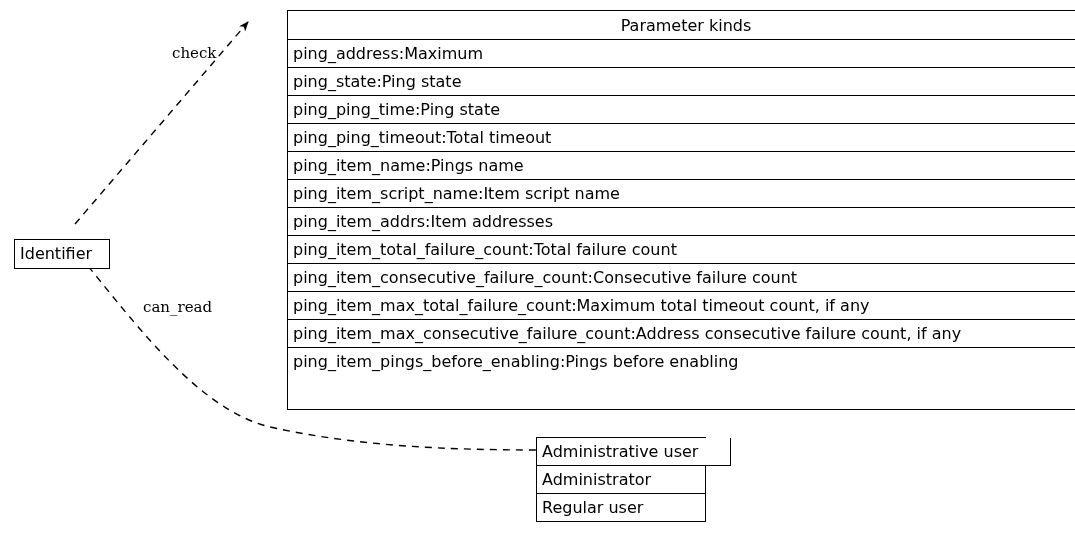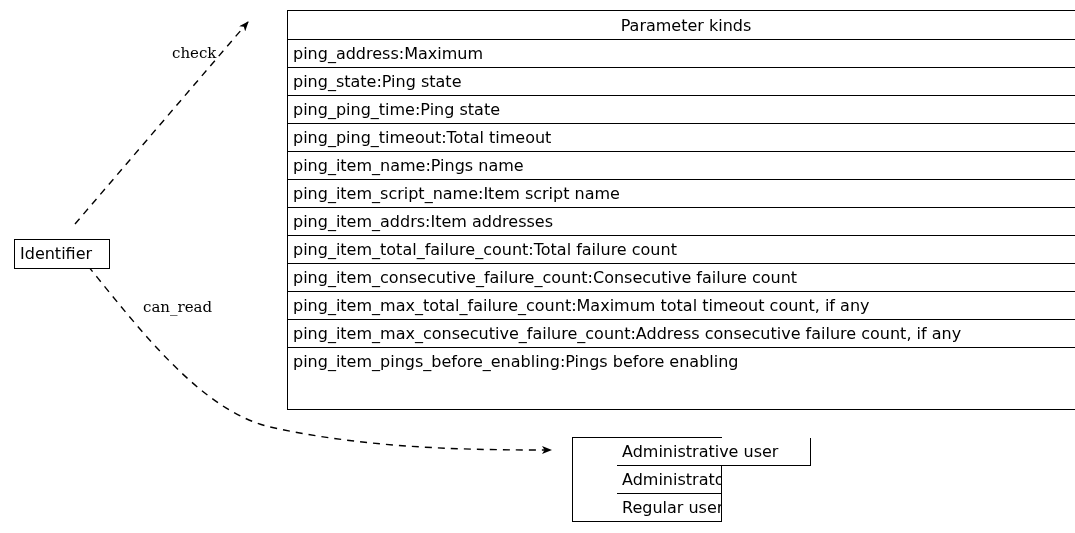--- a/index.html
+++ b/index.html
@@ -81,25 +81,24 @@
   
   #record-parameter-kinds {
     left: 263px;
     top: 10px;
     width: 798px;
     height: 400px;
     margin-left: 24px;
   }
   
   #record-administrative-user {
-    left: 572px;
+    left: 536px;
     top: 437px;
-    width: 150px;
+    width: 170px;
     height: 85px;
-    padding-left: 44px;
   }
   #record-administrative-user .rec-row {
     height: 28px;
     line-height: 28px;
   }
   #record-administrative-user .rec-header {
     text-align: left;
     padding-left: 5px;
     height: 28px;
     line-height: 28px;

